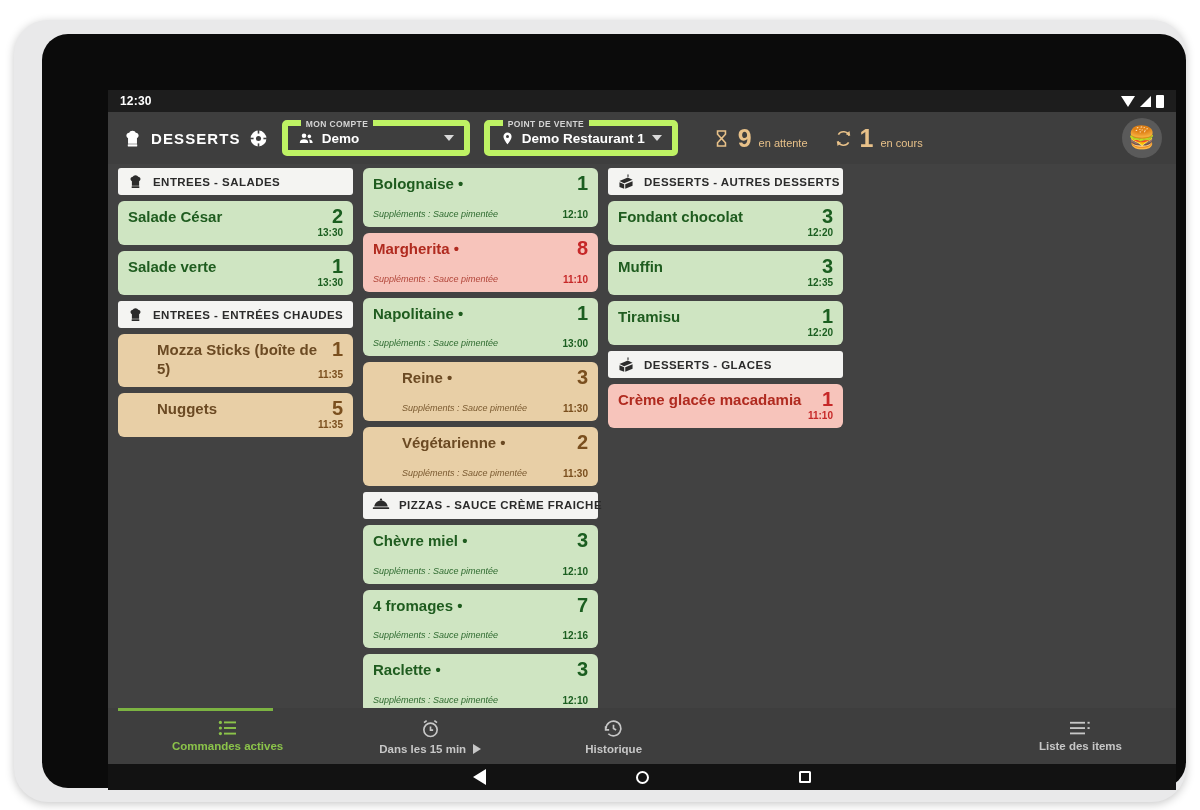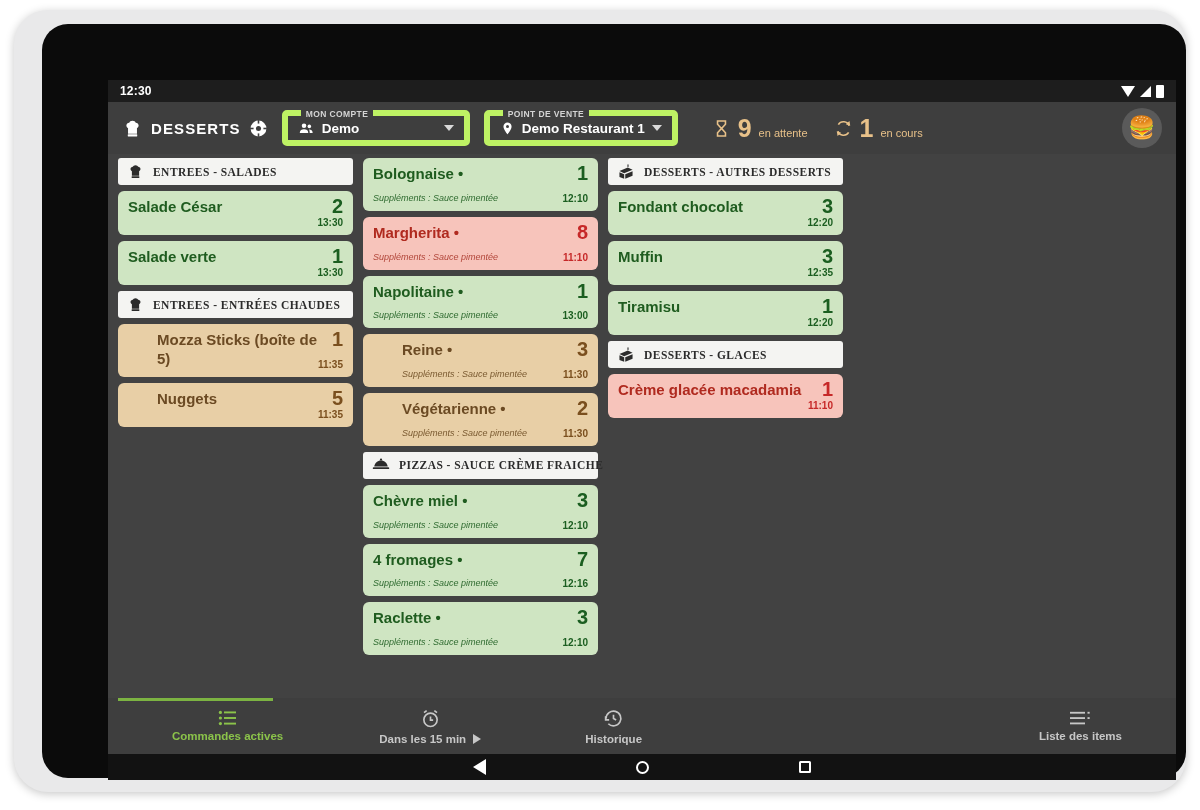--- a/index.html
+++ b/index.html
@@ -6,21 +6,21 @@
   html, body {
     width: 1200px; height: 810px;
     background: #ffffff;
     font-family: "Liberation Sans", sans-serif;
     overflow: hidden;
   }
 
   
   .tablet-outer {
     position: absolute;
-    left: 14px; top: 10px;
+    left: 14px; top: 20px;
     width: 1172px; height: 782px;
     background: #e9e9ea;
     border-radius: 34px;
     box-shadow: 0 2px 10px rgba(0,0,0,.22);
   }
   .tablet-bezel {
     position: absolute;
     left: 28px; top: 14px;
     width: 1144px; height: 754px;
     background: #0b0b0b;
@@ -138,21 +138,20 @@
   }
   .column { width: 235px; display: flex; flex-direction: column; gap: 6px; }
 
   .section-header {
     background: #f4f4f2;
     border-radius: 3px;
     height: 27px;
     display: flex; align-items: center;
     padding: 0 9px;
     gap: 9px;
-    font-family: Liberation Serif, serif;
   }
   .section-title {
     color: #2b2b2b;
     font-size: 11.5px;
     font-weight: bold;
     letter-spacing: .45px;
     white-space: nowrap;
   }
 
   .card {
@@ -177,21 +176,21 @@
   .card-qty {
     font-size: 20px; font-weight: bold; line-height: .85;
   }
   .card.green .card-qty { color: #1b5e20; }
   .card.tan   .card-qty { color: #7a4f1e; }
   .card.pink  .card-qty { color: #c62828; }
 
   .card-sub {
     font-size: 9px;
     font-style: italic;
-    margin-top: 9px;
+    margin-top: 15px;
   }
   .card.green .card-sub { color: #2f6b30; }
   .card.tan   .card-sub { color: #7a5a30; }
   .card.pink  .card-sub { color: #b2463a; }
 
   .card-time {
     position: absolute;
     right: 10px; bottom: 7px;
     font-size: 10px; font-weight: bold;
   }

